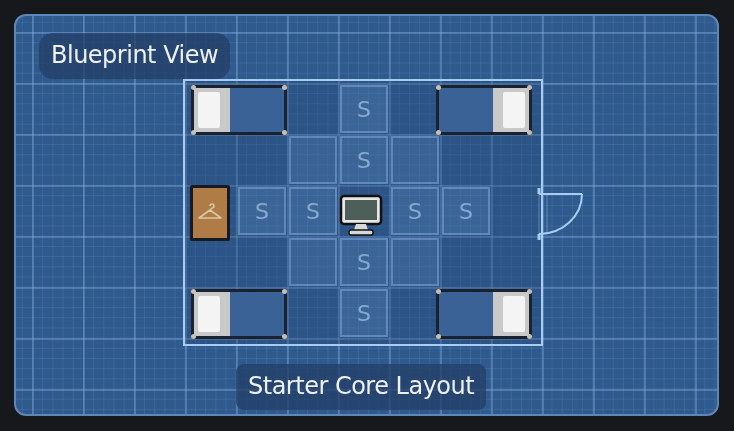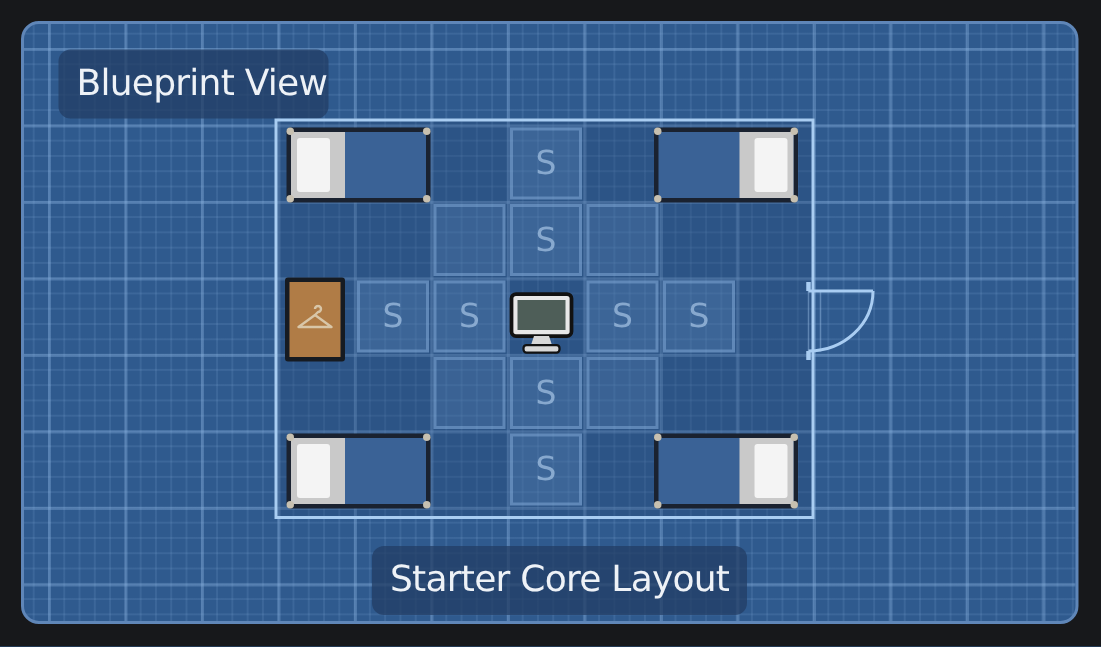--- a/index.html
+++ b/index.html
@@ -18,22 +18,22 @@
       linear-gradient(to bottom, rgba(140,180,225,0.14) 1px, transparent 1px);
     background-size: 51px 51px, 51px 51px, 10.2px 10.2px, 10.2px 10.2px;
     background-position: 16px 16px, 16px 16px, 16px 16px, 16px 16px;
     overflow:hidden;
   }
   .label {
     position:absolute; background:rgba(35,62,100,0.75); color:#eef2f7;
     border-radius:8px; font-size:24px; line-height:1;
     font-family: "DejaVu Sans", sans-serif; letter-spacing:-0.5px;
   }
-  .title { left:23px; top:17px; padding:10px 1px 12px 12px; }
-  .caption { left:232px; top:348px; padding:10px 12px 12px 12px; }
+  .title { left:23px; top:17px; padding:10px 12px 12px 12px;border-radius:14px; }
+  .caption { left:220px; top:348px; padding:10px 12px 12px 12px; }
   .room {
     position:absolute; left:167px; top:63px; width:360px; height:267px;
     border:2px solid #a9cdf2; box-sizing:border-box; background:rgba(40,75,120,0.35);
   }
   .tile {
     position:absolute; width:48px; height:48px; box-sizing:border-box;
     border:2px solid rgba(140,180,225,0.45); background:rgba(120,165,215,0.22);
   }
   .tile.s { display:flex; align-items:center; justify-content:center; color:rgba(175,205,235,0.65); font-size:22px; }
   .tile.empty { background:rgba(120,165,215,0.18); }

